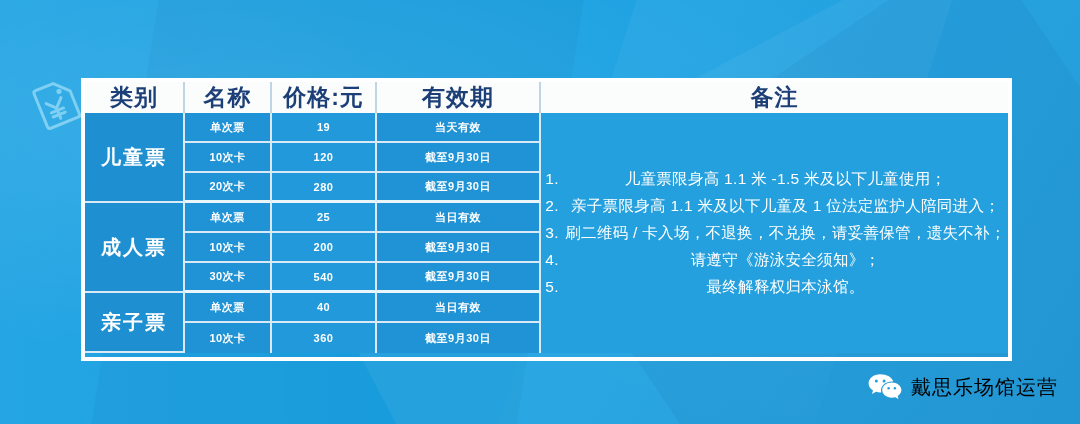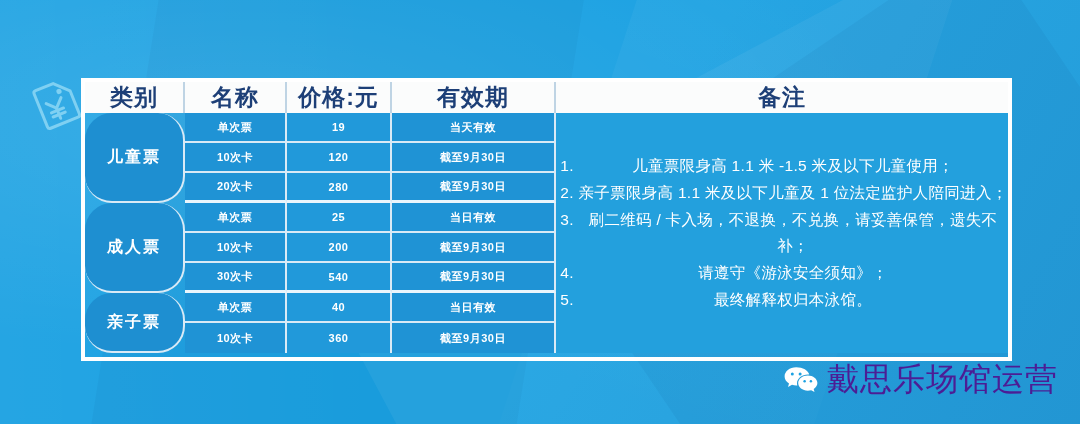--- a/index.html
+++ b/index.html
@@ -120,23 +120,22 @@
     height: 30px;
     background: #1f93d5;
     color: #ffffff;
     font-size: 11px;
     border-right: 2px solid #d9eaf6;
     border-bottom: 2px solid #d9eaf6;
     letter-spacing: 0.5px;
   }
   .dcell.cat {
     background: #1e8fd1;
-    font-size: 16px;
+    font-size: 20px;
     letter-spacing: 2px;
-    border-radius: 27px;
   }
   .dcell.groupend {
     border-bottom: 3px solid #eaf5fc;
   }
   .dcell.lastrow {
     border-bottom: none;
   }
   .dcell.price { background: #2199da; }
   .dcell.valid { background: #1f93d5; }
 
@@ -185,22 +184,22 @@
   
   .wechat-bar {
     position: absolute;
     right: 22px;
     bottom: 22px;
     display: flex;
     align-items: center;
     gap: 9px;
   }
   .wechat-name {
-    color: #4c1d95;
-    font-size: 32px;
+    color: #000000;
+    font-size: 20px;
     letter-spacing: 1px;
     font-family: Liberation Serif, serif;
   }
 </style>
 </head>
 <body>
 
 <div id="poster">
 
   <div class="bg-layer">
@@ -223,21 +222,21 @@
         <line x1="20.5" y1="34.5" x2="33.5" y2="34.5"></line>
         <line x1="20.5" y1="39" x2="33.5" y2="39"></line>
       </g>
     </g>
   </svg>
 
   <table class="price-table">
     <thead>
       <tr>
         <th class="hcell" style="width:100px;">类别</th>
-        <th class="hcell" style="width:102px;">名称</th>
+        <th class="hcell" style="width:87px;">名称</th>
         <th class="hcell" style="width:105px;">价格:元</th>
         <th class="hcell" style="width:164px;">有效期</th>
         <th class="hcell last">备注</th>
       </tr>
     </thead>
     <tbody>
 
       <tr>
         <td class="dcell cat" rowspan="3">儿童票</td>
         <td class="dcell">单次票</td>

